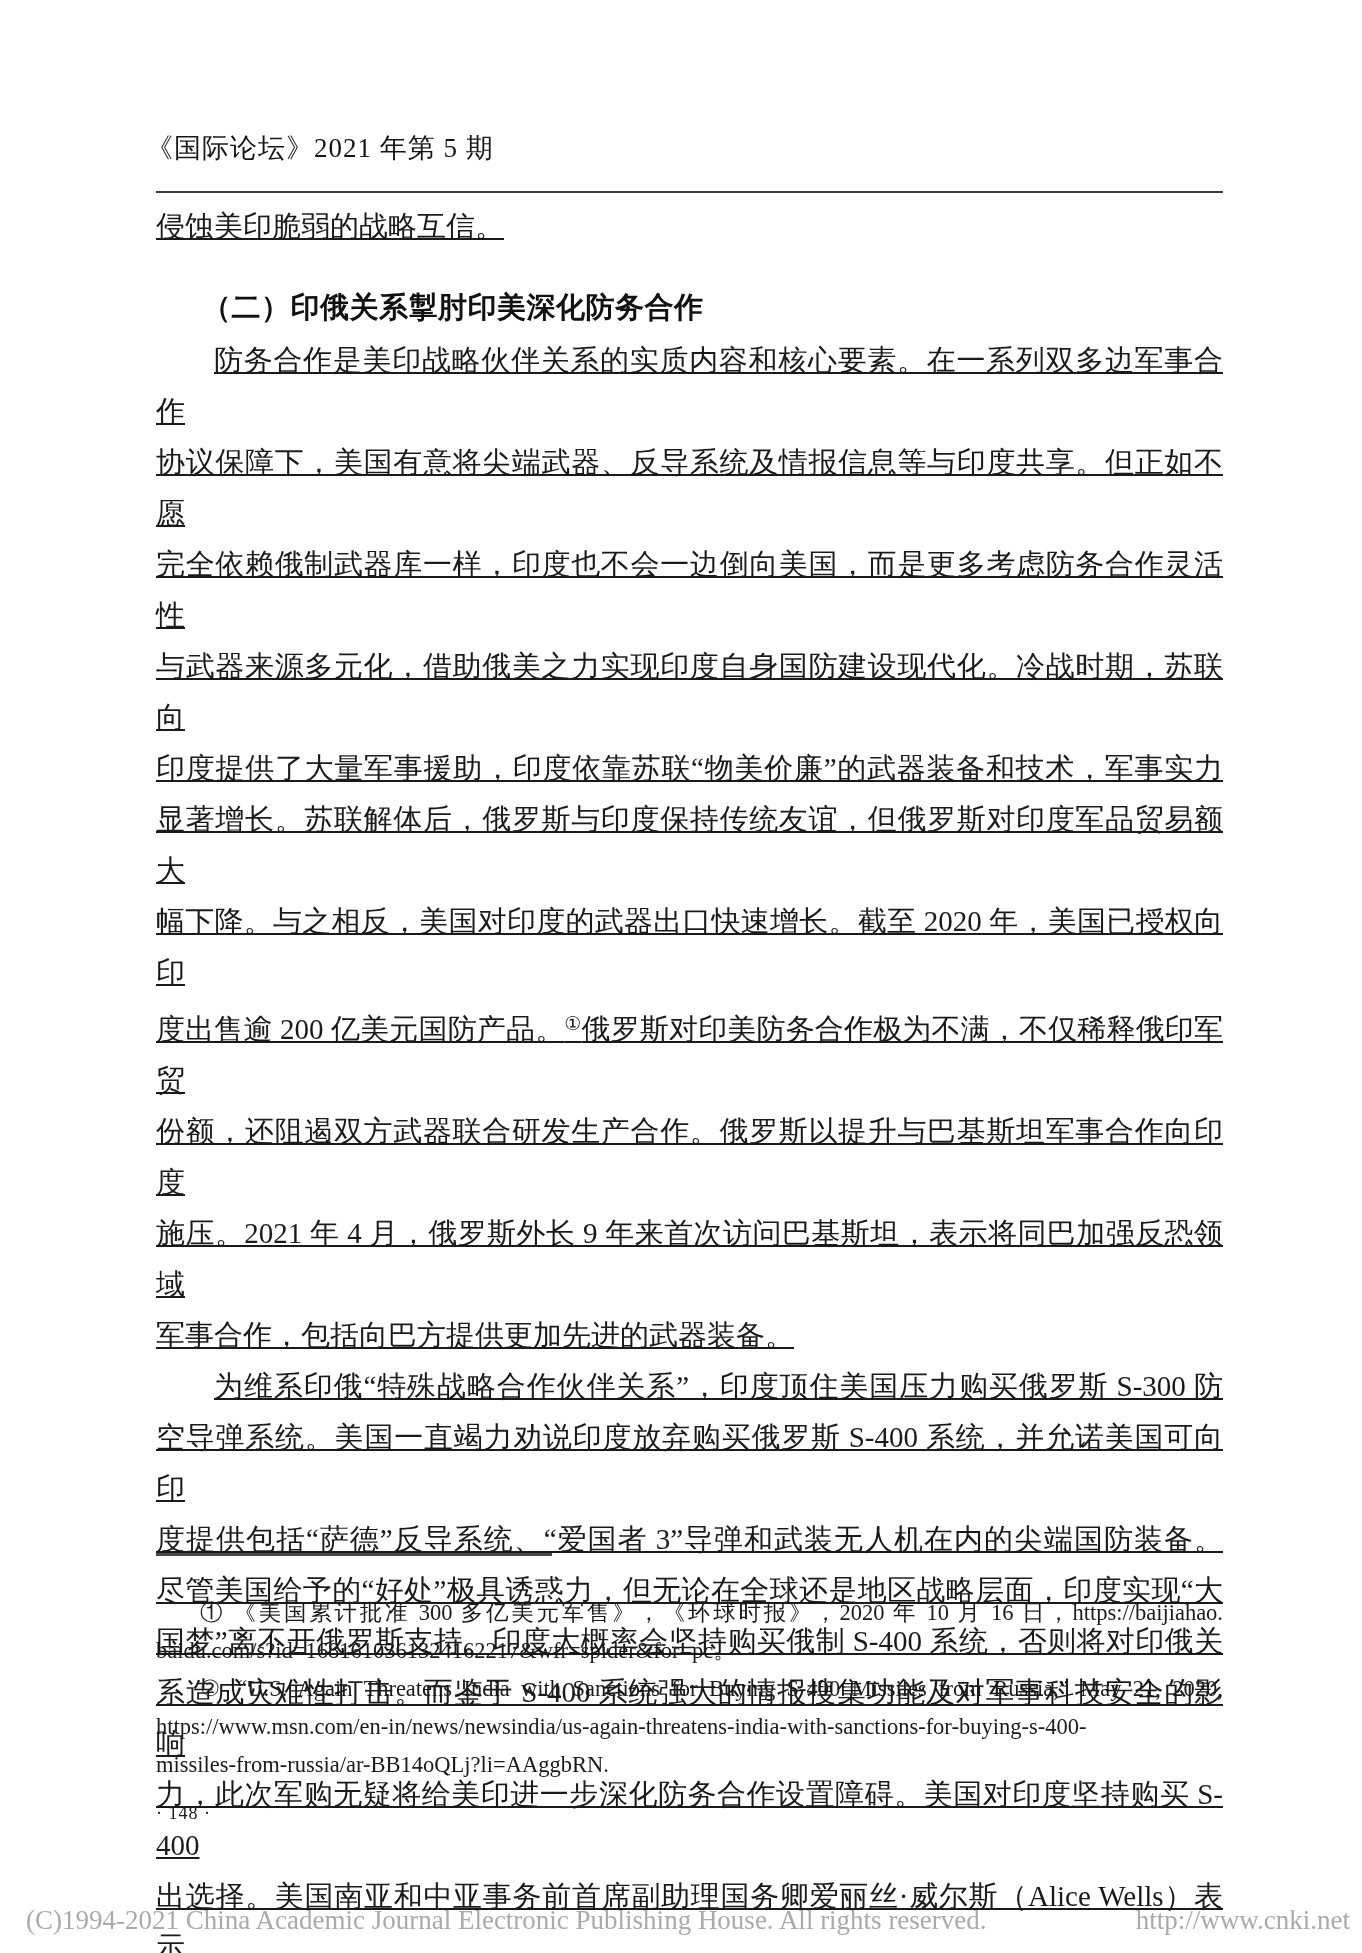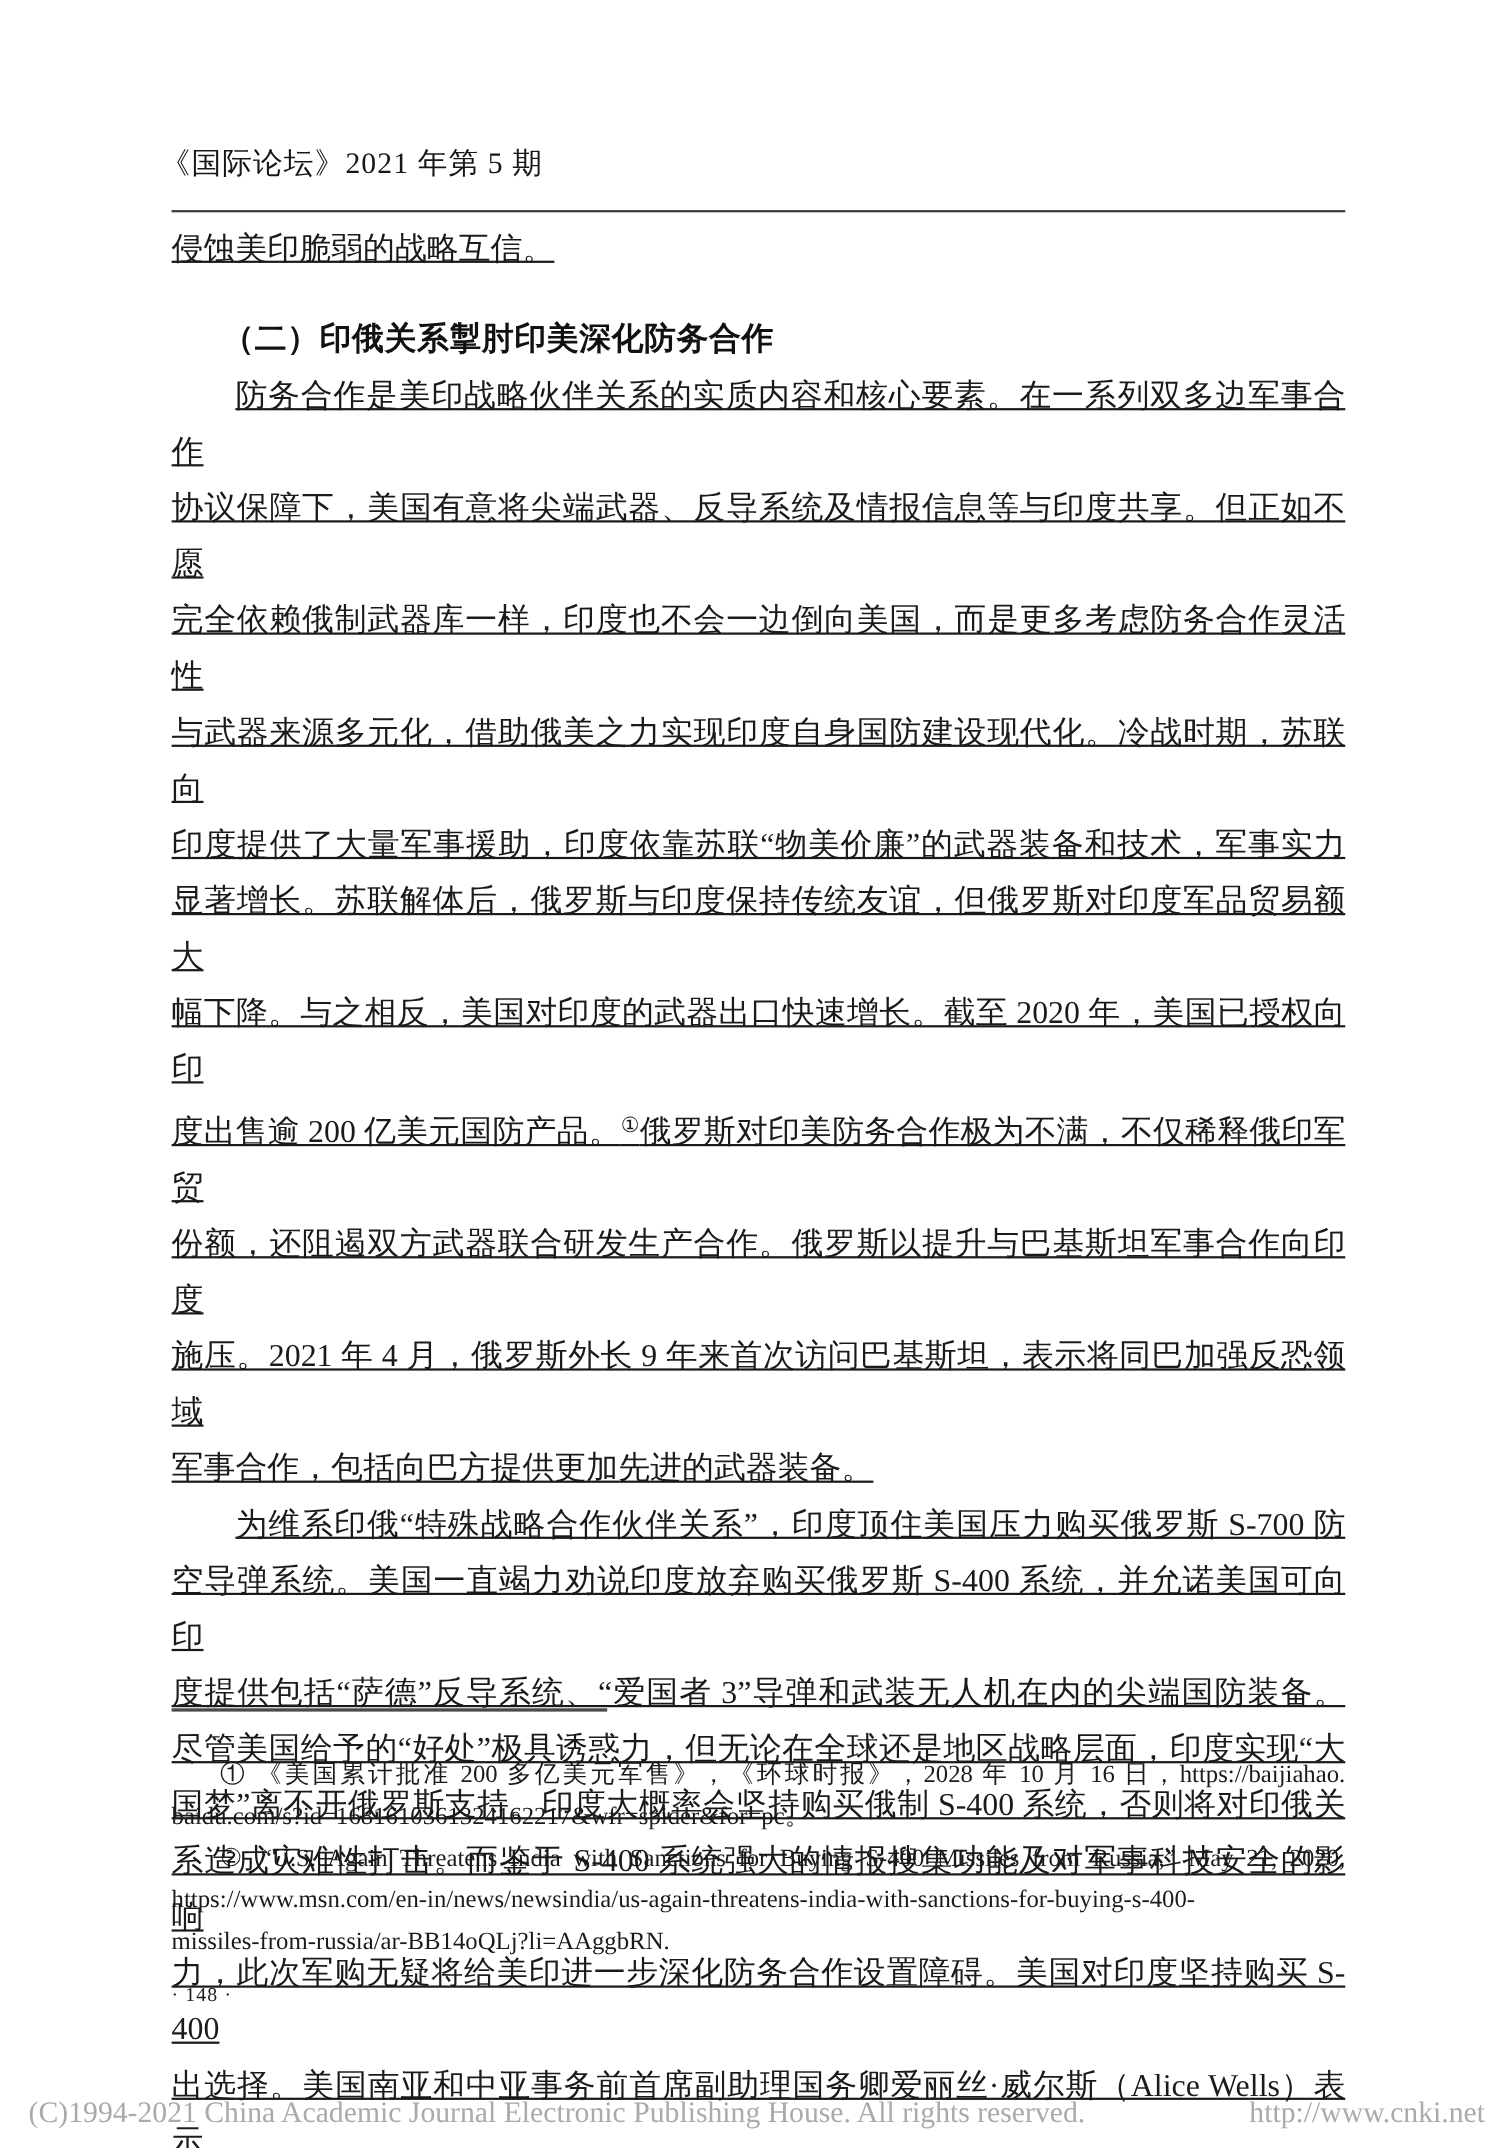--- a/index.html
+++ b/index.html
@@ -124,35 +124,35 @@
     <div class="line">完全依赖俄制武器库一样，印度也不会一边倒向美国，而是更多考虑防务合作灵活性</div>
     <div class="line">与武器来源多元化，借助俄美之力实现印度自身国防建设现代化。冷战时期，苏联向</div>
     <div class="line">印度提供了大量军事援助，印度依靠苏联“物美价廉”的武器装备和技术，军事实力</div>
     <div class="line">显著增长。苏联解体后，俄罗斯与印度保持传统友谊，但俄罗斯对印度军品贸易额大</div>
     <div class="line">幅下降。与之相反，美国对印度的武器出口快速增长。截至 2020 年，美国已授权向印</div>
     <div class="line"><span>度出售逾 200 亿美元国防产品。</span><sup class="fnref">①</sup><span>俄罗斯对印美防务合作极为不满，不仅稀释俄印军贸</span></div>
     <div class="line">份额，还阻遏双方武器联合研发生产合作。俄罗斯以提升与巴基斯坦军事合作向印度</div>
     <div class="line">施压。2021 年 4 月，俄罗斯外长 9 年来首次访问巴基斯坦，表示将同巴加强反恐领域</div>
     <div class="line end">军事合作，包括向巴方提供更加先进的武器装备。</div>
 
-    <div class="line indent">为维系印俄“特殊战略合作伙伴关系”，印度顶住美国压力购买俄罗斯 S-700 防</div>
+    <div class="line indent">为维系印俄“特殊战略合作伙伴关系”，印度顶住美国压力购买俄罗斯 S-300 防</div>
     <div class="line">空导弹系统。美国一直竭力劝说印度放弃购买俄罗斯 S-400 系统，并允诺美国可向印</div>
     <div class="line">度提供包括“萨德”反导系统、“爱国者 3”导弹和武装无人机在内的尖端国防装备。</div>
     <div class="line">尽管美国给予的“好处”极具诱惑力，但无论在全球还是地区战略层面，印度实现“大</div>
     <div class="line">国梦”离不开俄罗斯支持。印度大概率会坚持购买俄制 S-400 系统，否则将对印俄关</div>
     <div class="line">系造成灾难性打击。而鉴于 S-400 系统强大的情报搜集功能及对军事科技安全的影响</div>
     <div class="line">力，此次军购无疑将给美印进一步深化防务合作设置障碍。美国对印度坚持购买 S-400</div>
     <div class="line">出选择。美国南亚和中亚事务前首席副助理国务卿爱丽丝·威尔斯（Alice Wells）表示，</div>
 
   </div>
 
   <div class="fn-rule"></div>
 
   <div class="footnotes">
-    <div class="fn-line first">① 《美国累计批准 200 多亿美元军售》，《环球时报》，2028 年 10 月 16 日，https://baijiahao.</div>
+    <div class="fn-line first">① 《美国累计批准 300 多亿美元军售》，《环球时报》，2020 年 10 月 16 日，https://baijiahao.</div>
     <div class="fn-line end">baidu.com/s?id=1681610361324162217&amp;wfr=spider&amp;for=pc。</div>
     <div class="fn-line first">② “U.S. Again Threatens India with Sanctions for Buying S-400 Missiles from Russia,” May 21, 2020,</div>
     <div class="fn-line">https://www.msn.com/en-in/news/newsindia/us-again-threatens-india-with-sanctions-for-buying-s-400-</div>
     <div class="fn-line end">missiles-from-russia/ar-BB14oQLj?li=AAggbRN.</div>
   </div>
 
   <div class="page-number">· 148 ·</div>
 
   <div class="watermark">
     <span>(C)1994-2021 China Academic Journal Electronic Publishing House. All rights reserved.</span>

